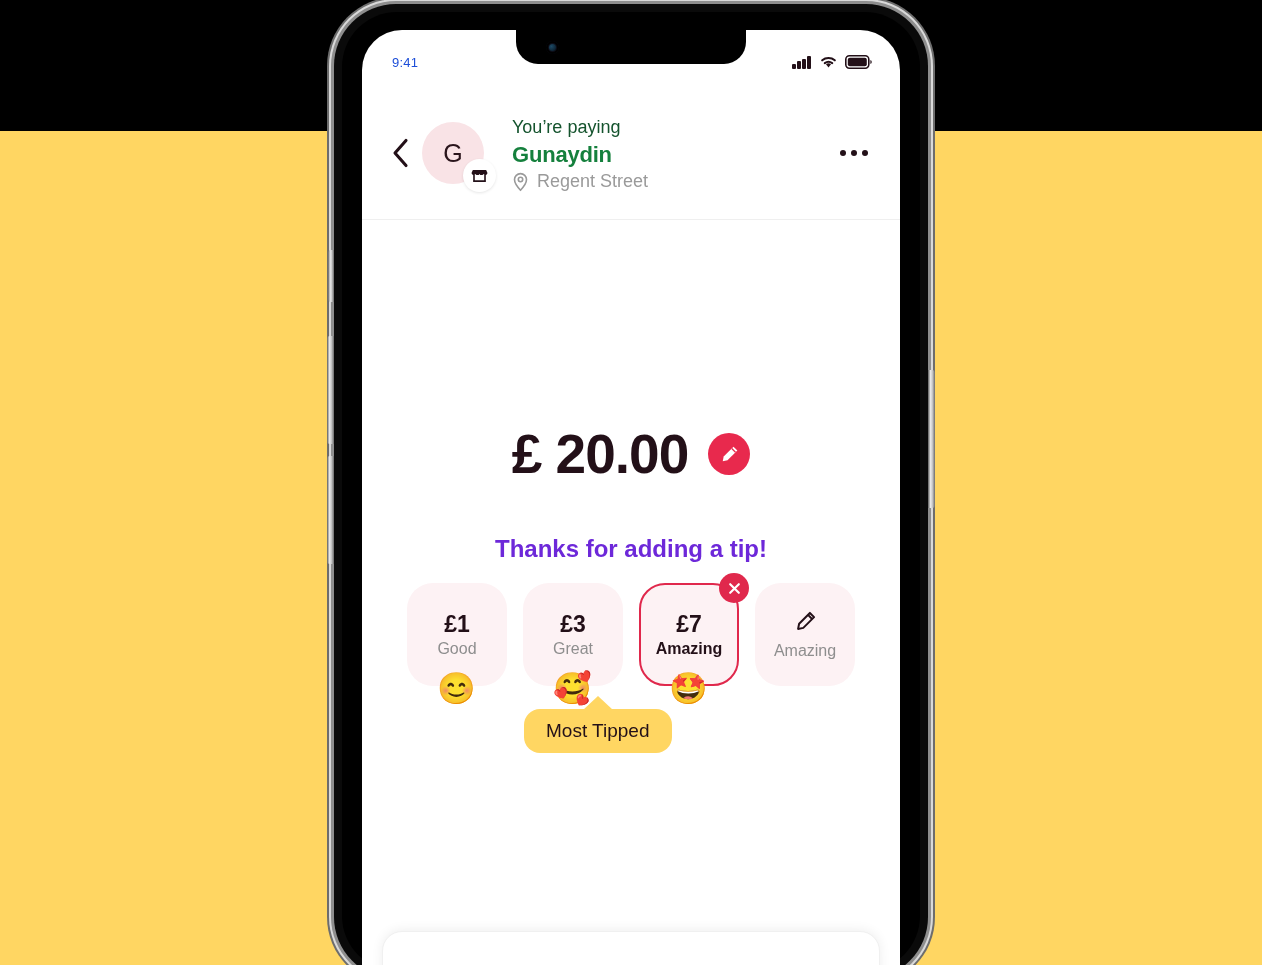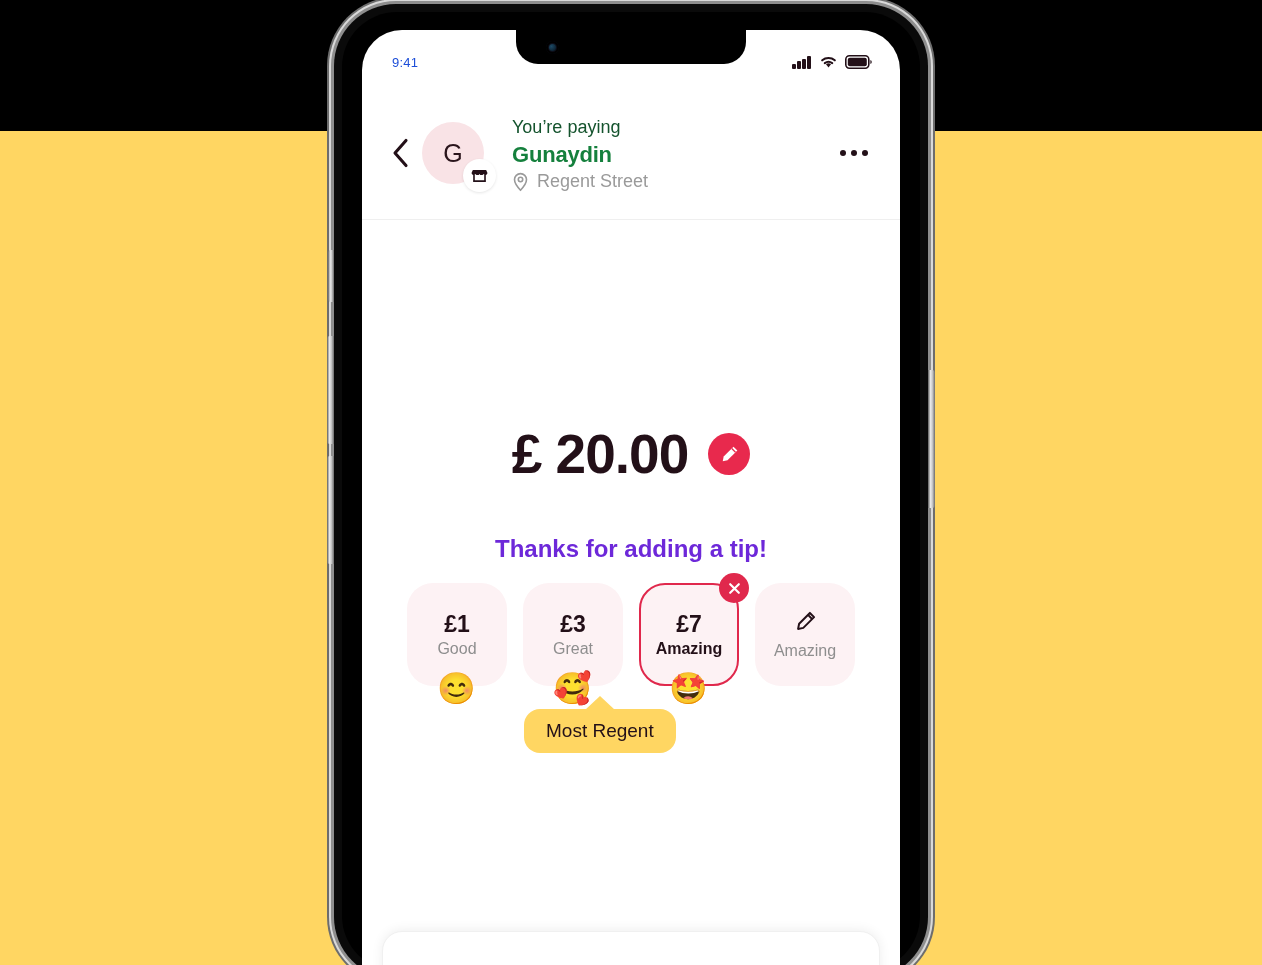--- a/index.html
+++ b/index.html
@@ -294,20 +294,20 @@
         <span class="custom-pencil">
           <svg width="23" height="23" viewBox="0 0 22 22">
               <path d="M15.2 2.8l4 4-10.3 10.3-5 1 1-5L15.2 2.8z" fill="none" stroke="#231018" stroke-width="1.9" stroke-linejoin="round"></path>
               <path d="M13.4 4.7l3.9 3.9" stroke="#231018" stroke-width="1.9"></path>
             </svg>
         </span>
         <div class="tip-label">Amazing</div>
       </div>
     </div>
 
-    <div id="most-tipped-tooltip">Most Regent</div>
+    <div id="most-tipped-tooltip">Most Tipped</div>
 
     <div id="pay-account-card">
       
     </div>
 
   </div>
 </div>
 
 </body></html>

